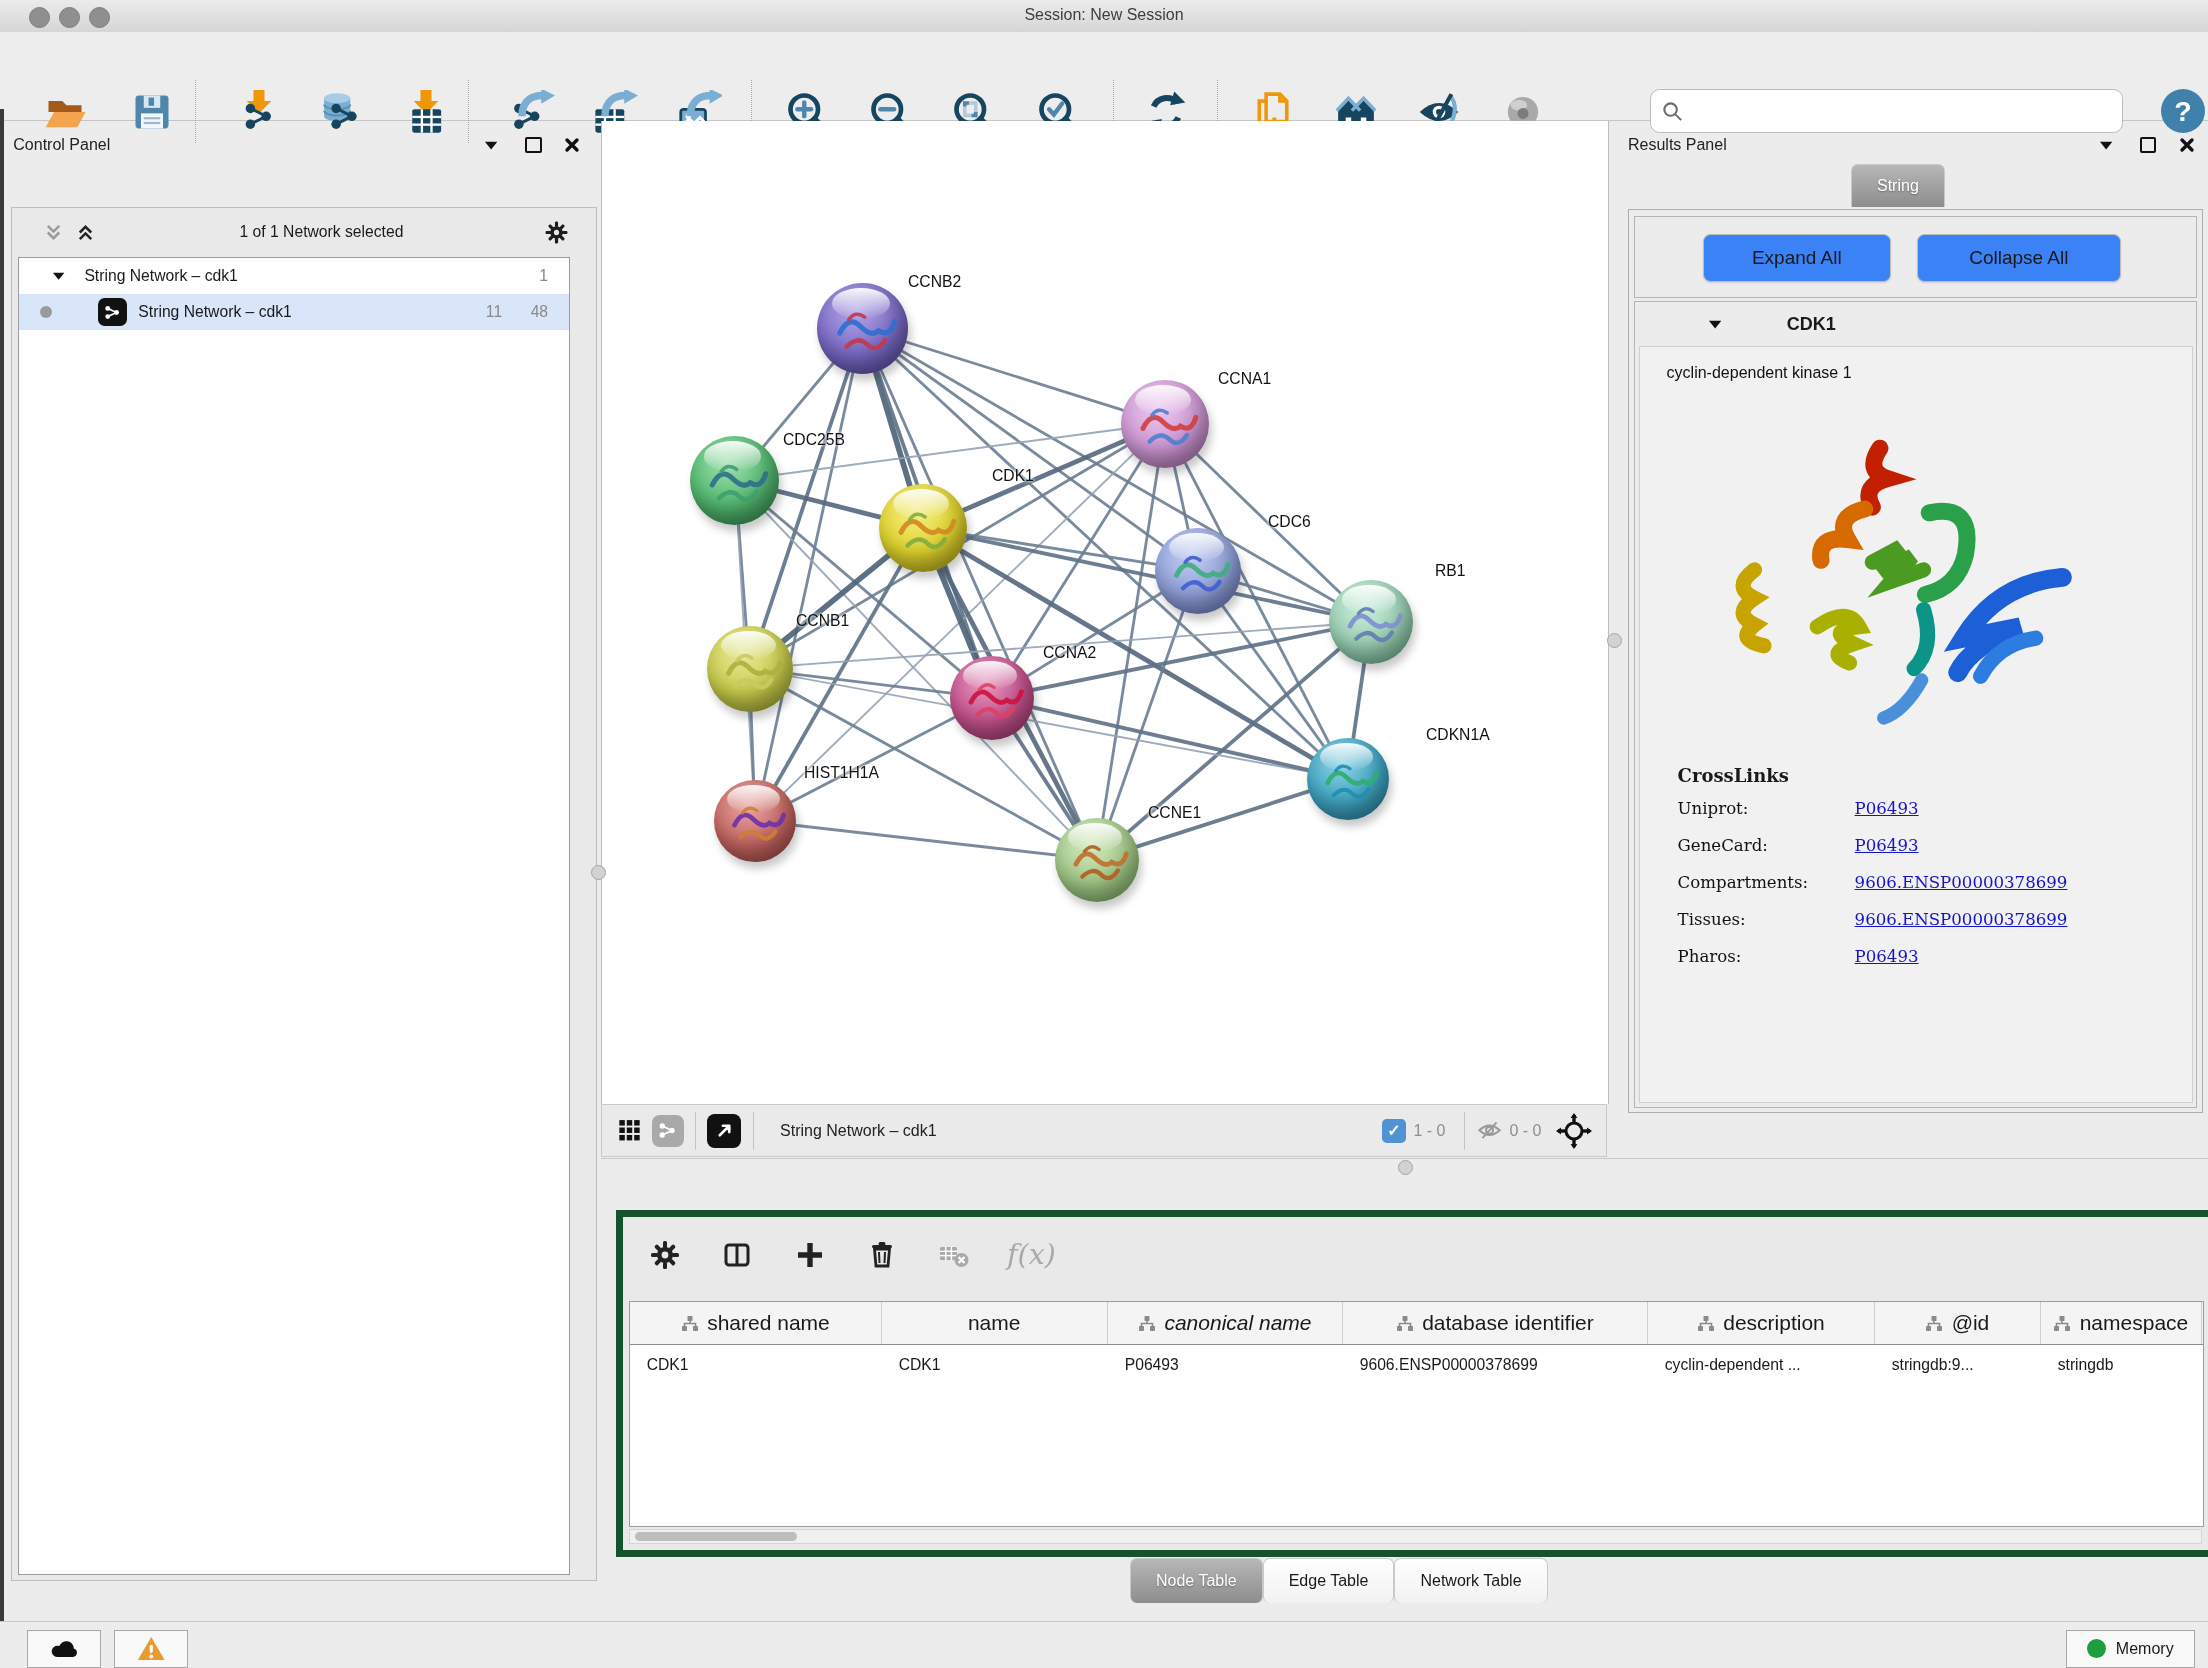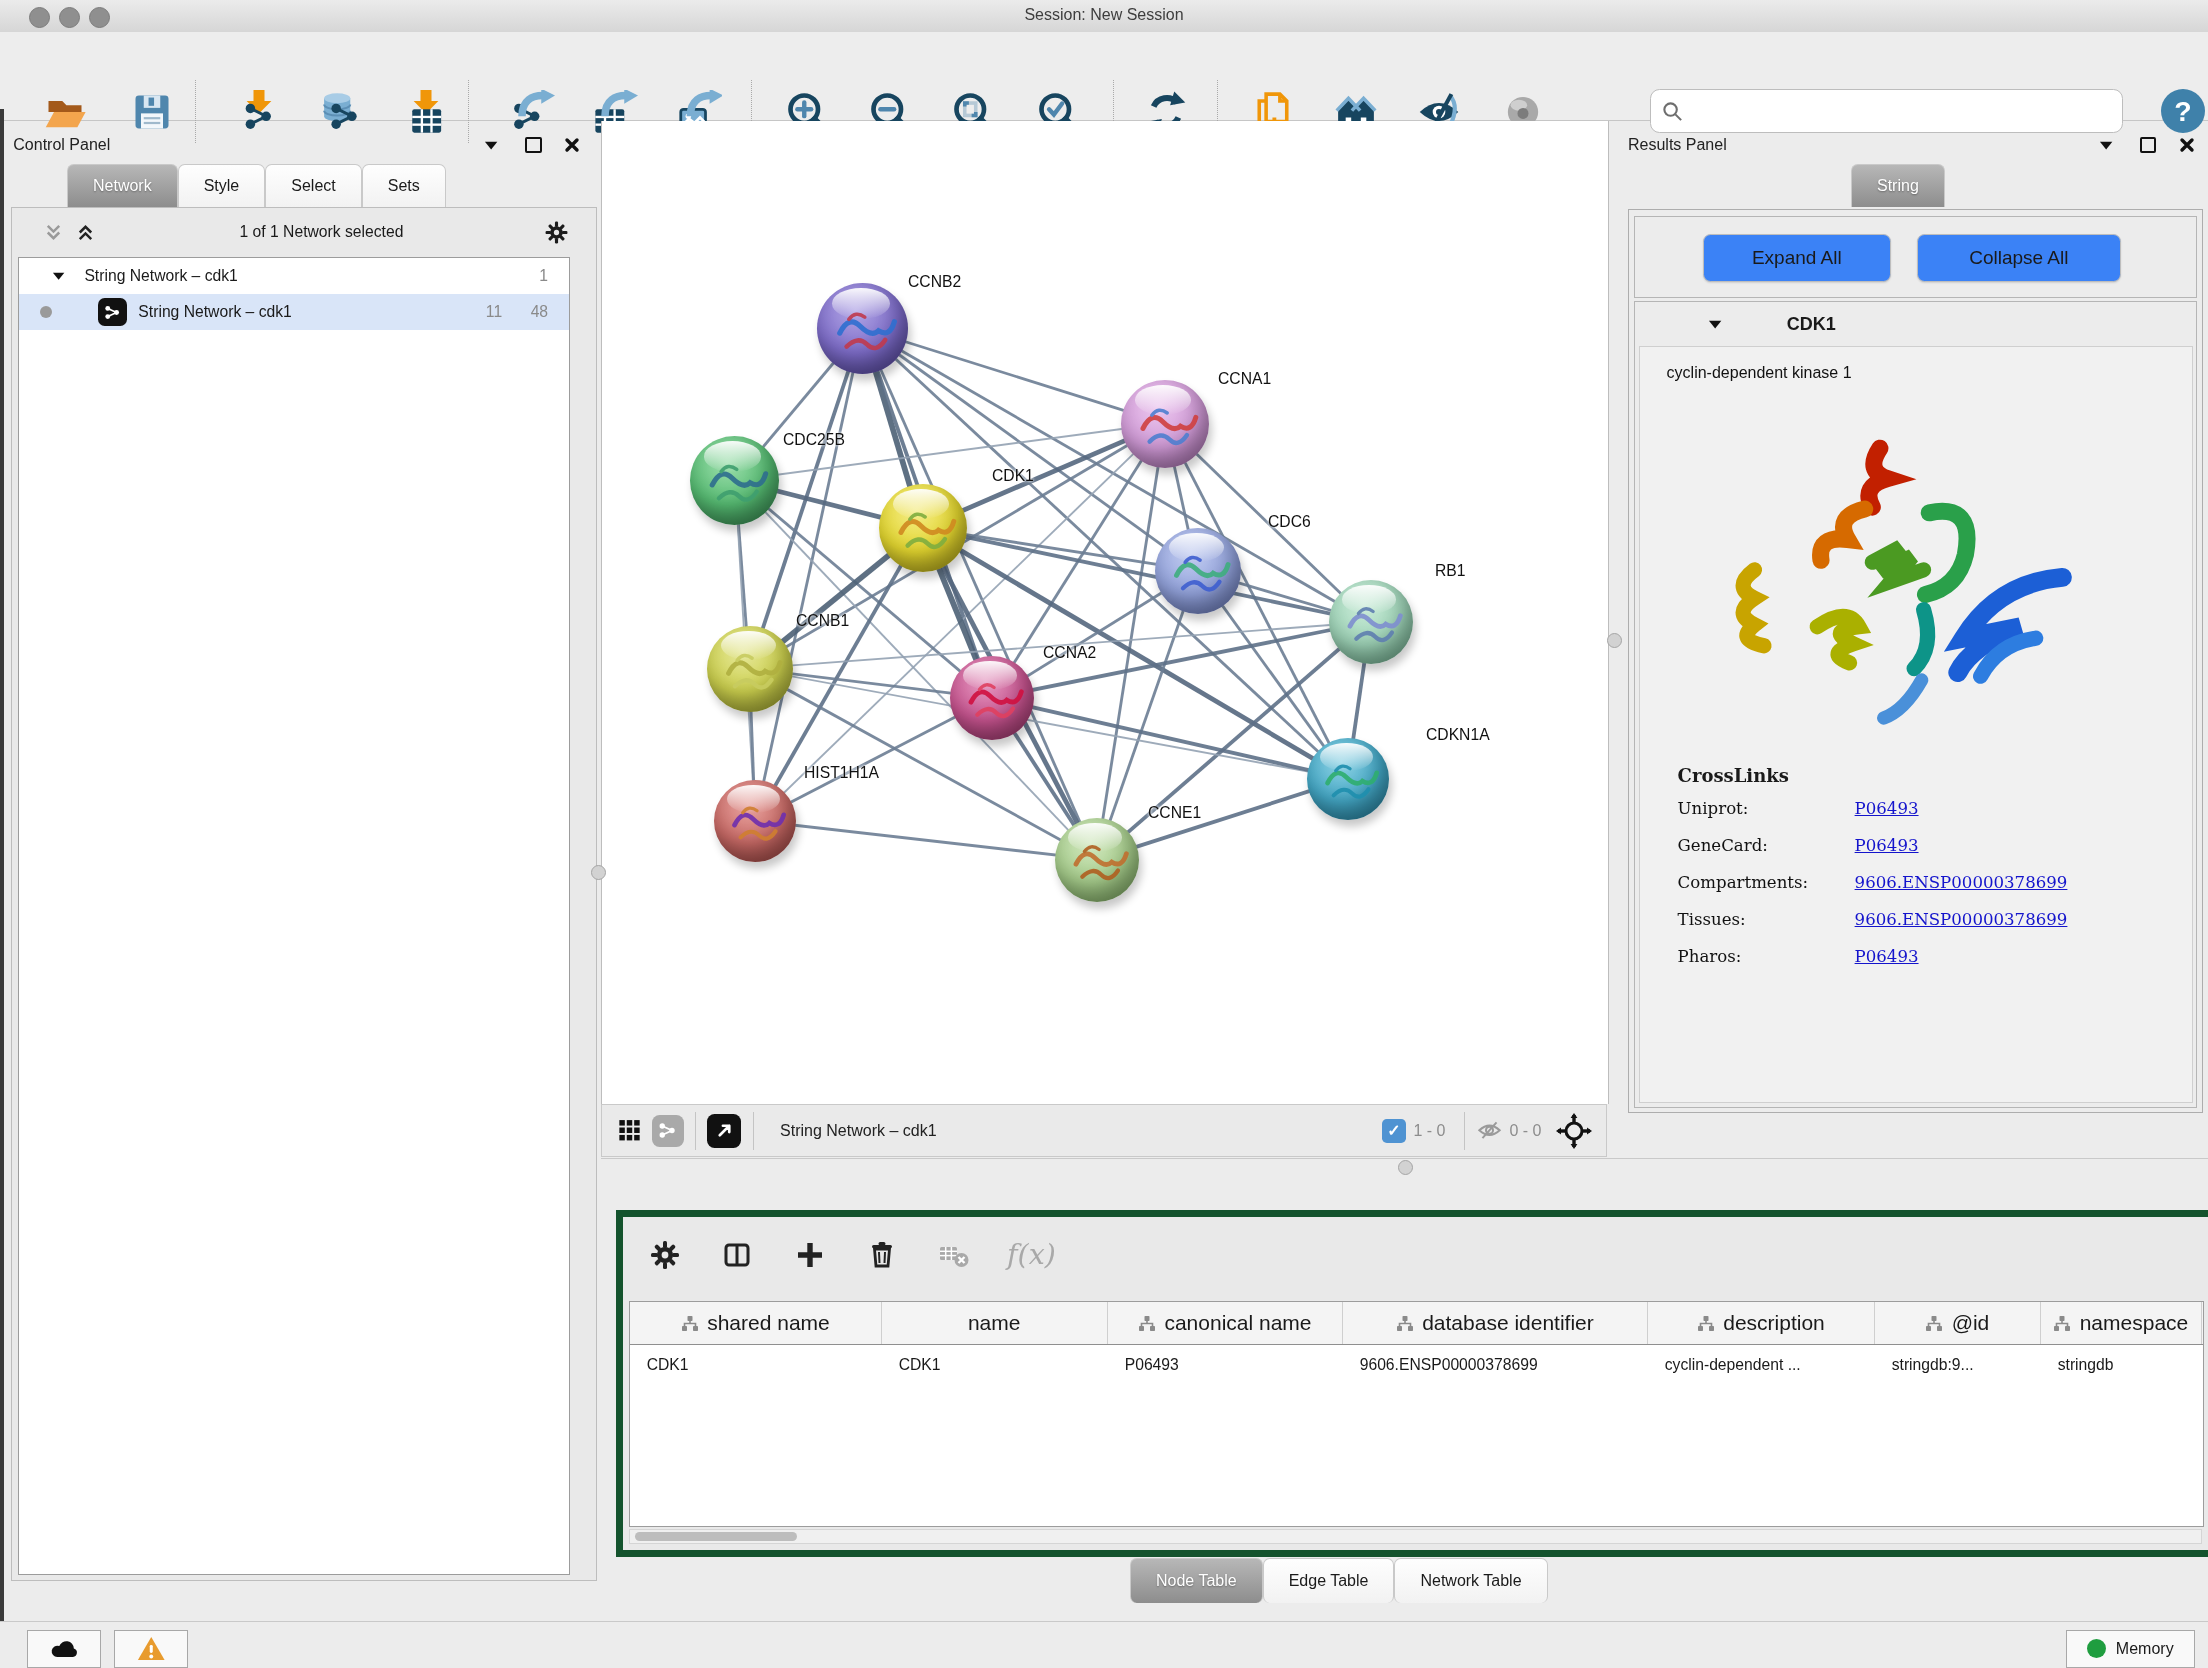--- a/index.html
+++ b/index.html
@@ -358,21 +358,20 @@
     <span class="ph-ctl" style="margin-right:13.3px">
         <span class="float-box"></span>
       </span>
     <span class="ph-ctl">
       <svg width="16" height="16" viewBox="0 0 16 16">
           <path d="M3 3 L13 13 M13 3 L3 13" stroke="#111" stroke-width="3.4" stroke-linecap="round"></path>
         </svg>
       </span>
   </div>
 
-  <div id="cp-tabs" class="abs"><span class="tabbtn active">Network</span><span class="tabbtn">Style</span><span class="tabbtn">Select</span><span class="tabbtn">Sets</span></div>
 
   <div id="cp-box" class="abs">
     <div id="cp-selbar" style="display:flex;align-items:center">
       <span class="ph-ctl" style="margin-left:28.5px">
         <svg width="21" height="21" viewBox="0 0 22 22" fill="none" stroke="#9a9a9a" stroke-width="2.6">
             <path d="M5 4 l6 6 6-6 M5 11 l6 6 6-6"></path>
           </svg>
         </span>
       <span class="ph-ctl" style="margin-left:7.6px">
         <svg width="21" height="21" viewBox="0 0 22 22" fill="none" stroke="#222" stroke-width="2.6">
@@ -812,21 +811,21 @@
                 <rect x="1" y="11" width="5" height="5" rx="0.8"></rect>
                 <rect x="12" y="11" width="5" height="5" rx="0.8"></rect>
               </g>
               <path d="M9 6 v2.5 M3.5 11 v-2.5 h11 V11" stroke="#8a8a8a" stroke-width="1.6" fill="none"></path>
             </svg>
             <span>shared name</span>
           </div>
           <div class="th" style="width: 226px; flex: 0 0 auto;">
             <span>name</span>
           </div>
-          <div class="th" style="width: 235px; flex: 0 0 auto;">
+          <div class="th" style="width: 235px; flex: 0 0 auto; font-style: italic;">
             <svg width="18" height="17" viewBox="0 0 18 17">
               <g fill="#8a8a8a">
                 <rect x="6.5" y="1" width="5" height="5" rx="0.8"></rect>
                 <rect x="1" y="11" width="5" height="5" rx="0.8"></rect>
                 <rect x="12" y="11" width="5" height="5" rx="0.8"></rect>
               </g>
               <path d="M9 6 v2.5 M3.5 11 v-2.5 h11 V11" stroke="#8a8a8a" stroke-width="1.6" fill="none"></path>
             </svg>
             <span>canonical name</span>
           </div>

